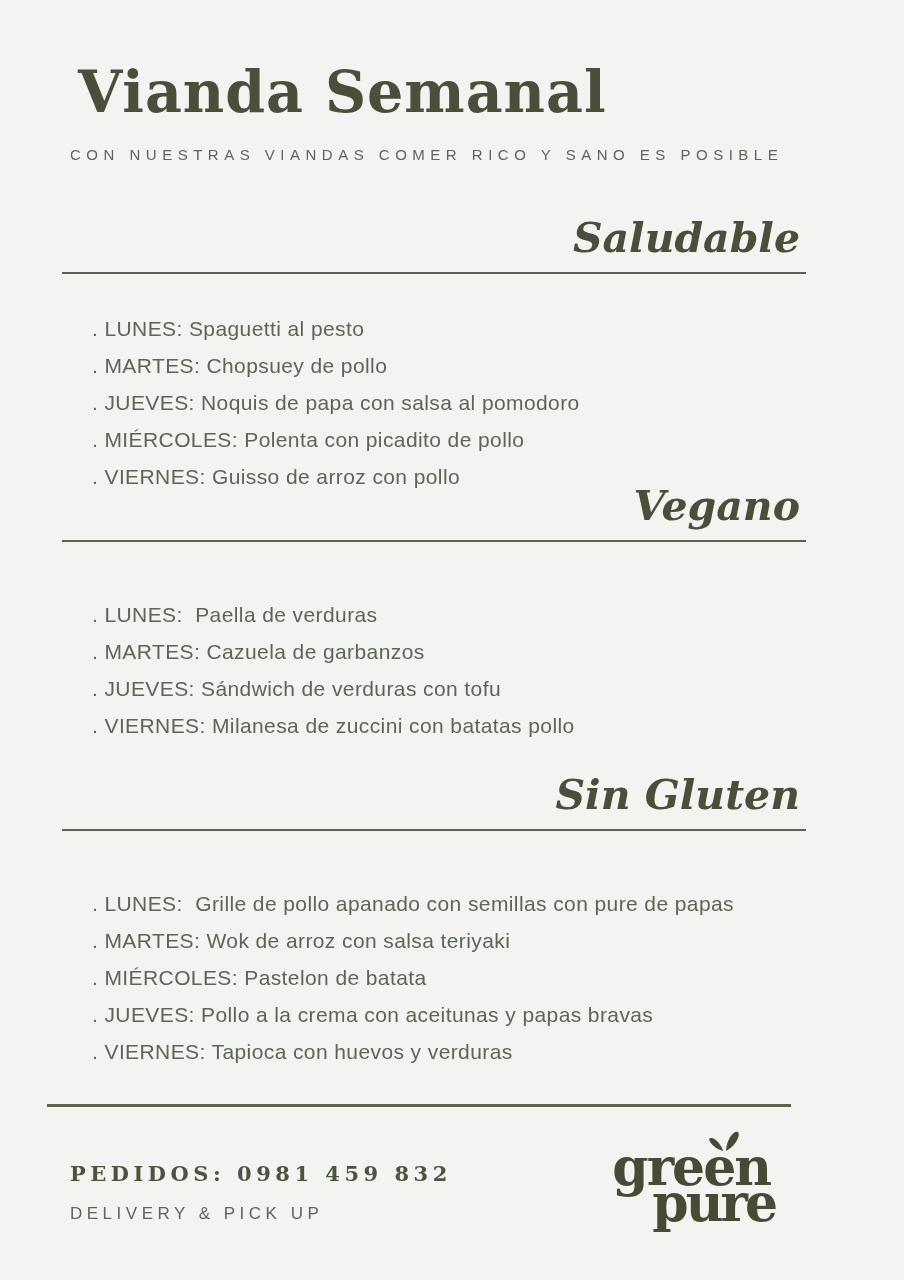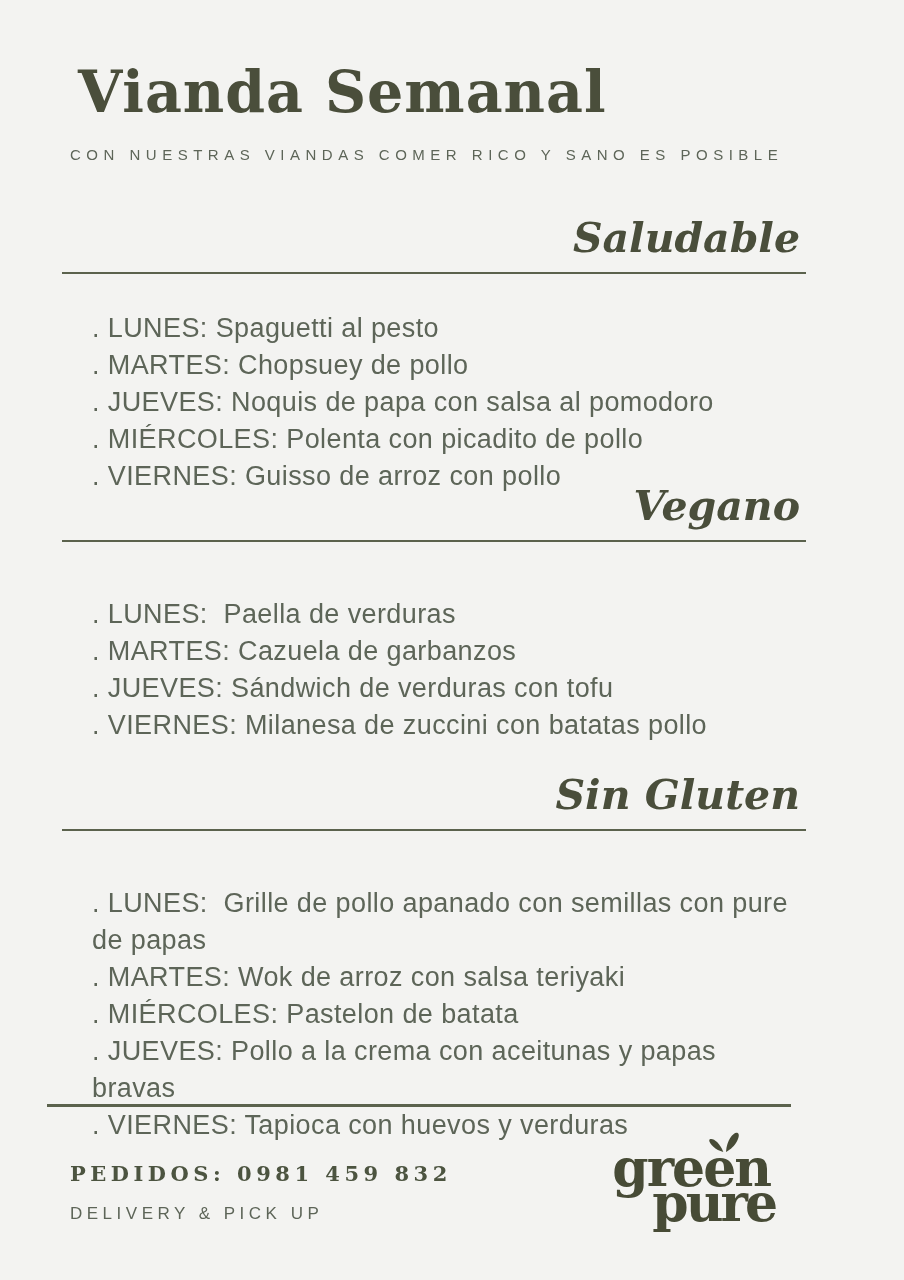--- a/index.html
+++ b/index.html
@@ -51,38 +51,38 @@
     height: 0;
     border-top: 2px solid #5b624d;
     margin-top: 10px;
   }
   .menu-list {
     list-style: none;
     margin: 0;
     padding: 36px 6px 0 30px;
   }
   .menu-item {
-    font-size: 27px;
+    font-size: 21px;
     line-height: 37px;
     letter-spacing: 0.4px;
     color: #5d6558;
     white-space: pre-wrap;
   }
   .menu-list.tight { padding-top: 26px; margin-top: 28px; }
 
   
   .footer { position: absolute; left: 47px; top: 1104px; width: 744px; }
   .footer-divider {
     height: 0;
     border-top: 3px solid #5b624d;
   }
   .footer-row {
     display: flex;
     justify-content: space-between;
-    align-items: flex-end;
+    align-items: center;
     margin-top: 38px;
   }
   .footer-left { margin-left: 23px; padding-top: 16px; }
   .orders-phone {
     font-family: "DejaVu Serif", serif;
     font-weight: 700;
     font-size: 21px;
     letter-spacing: 4.5px;
     color: #4c5440;
   }

